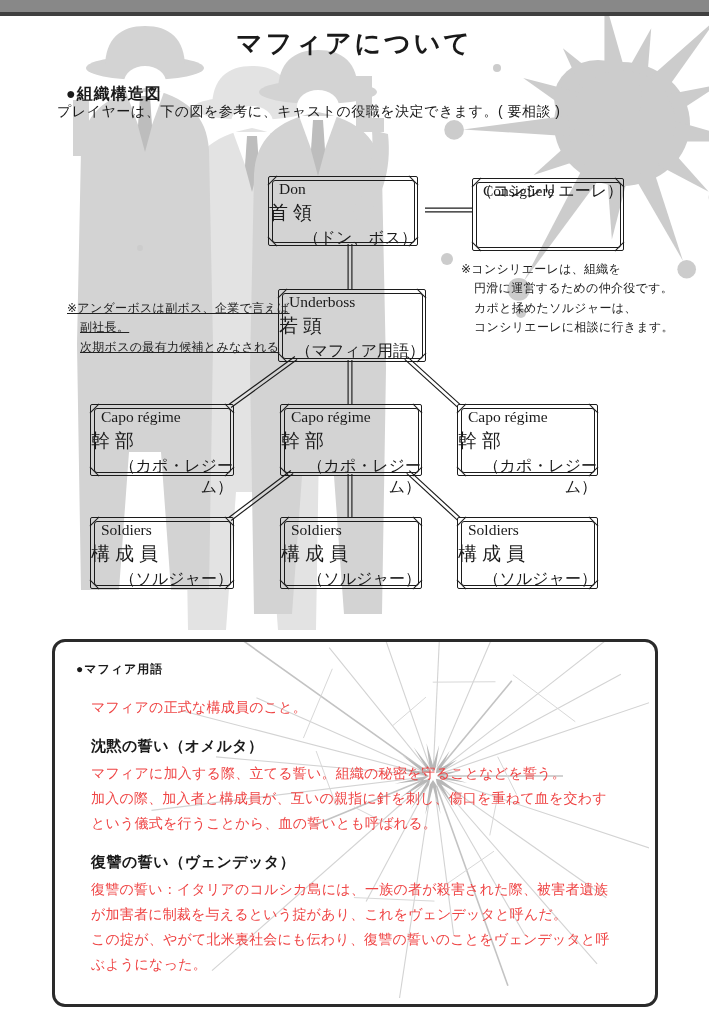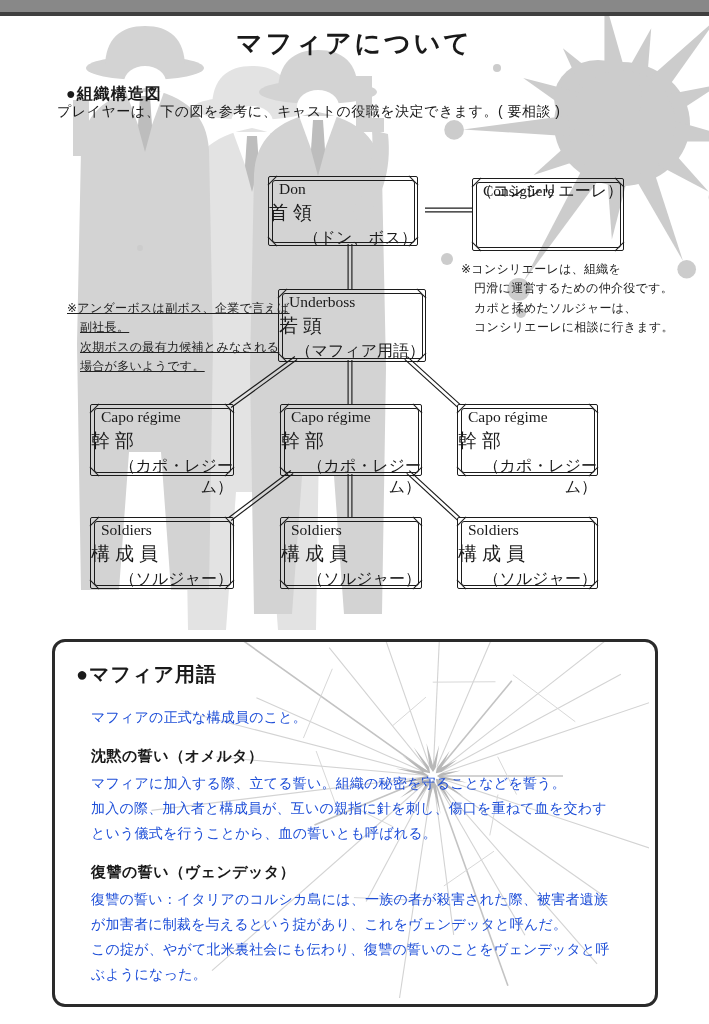--- a/index.html
+++ b/index.html
@@ -30,24 +30,24 @@
   .side-note{position:absolute;font-size:12px;line-height:1.62;letter-spacing:.3px;z-index:2;color:#222;}
   .note-underboss{left:67px;top:287px;width:245px;text-decoration:underline;}
   .note-consigliere{left:461px;top:248px;width:250px;}
   .side-note .cont{padding-left:13px;}
 
   
   .glossary-box{position:absolute;left:52px;top:627px;width:600px;height:362px;background:#fff;
         border:3px solid #2a2a2a;border-radius:13px;z-index:2;overflow:hidden;}
   #glass-svg{position:absolute;left:0;top:0;z-index:0;}
   .glossary-content{position:relative;z-index:1;padding:19px 26px 0 21px;}
-  .glossary-heading{font-size:20px;font-weight:bold;letter-spacing:1px;}
+  .glossary-heading{font-size:12px;font-weight:bold;letter-spacing:1px;}
   .g-term{margin:17px 0 0 15px;}
   .g-term .t-title{font-size:15px;font-weight:bold;letter-spacing:.5px;margin-bottom:5px;}
-  .g-term .t-line{font-size:14px;line-height:25px;letter-spacing:.2px;color:#1d4ed8;}
+  .g-term .t-line{font-size:14px;line-height:25px;letter-spacing:.2px;color:#ef4444;}
 </style>
 </head>
 <body>
 
 <div class="page">
   <div class="top-rule"></div>
 
   <svg class="bg-art" width="709" height="618" viewBox="0 0 709 618">
     <defs>
       <g id="mafioso">
@@ -206,21 +206,20 @@
   <i class="ct ct-tl"></i>
       <i class="ct ct-tr"></i>
       <i class="ct ct-bl"></i>
       <i class="ct ct-br"></i>
     </div>
 
   <div class="side-note note-underboss">
     <div>※アンダーボスは副ボス、企業で言えば</div>
     <div class="cont">副社長。</div>
     <div class="cont">次期ボスの最有力候補とみなされる</div>
-    <div class="cont">場合が多いようです。</div>
   </div>
   <div class="side-note note-consigliere">
     <div>※コンシリエーレは、組織を</div>
     <div class="cont">円滑に運営するための仲介役です。</div>
     <div class="cont">カポと揉めたソルジャーは、</div>
     <div class="cont">コンシリエーレに相談に行きます。</div>
   </div>
 
   <div class="glossary-box">
     <svg id="glass-svg" width="594" height="356" viewBox="0 0 594 356">

